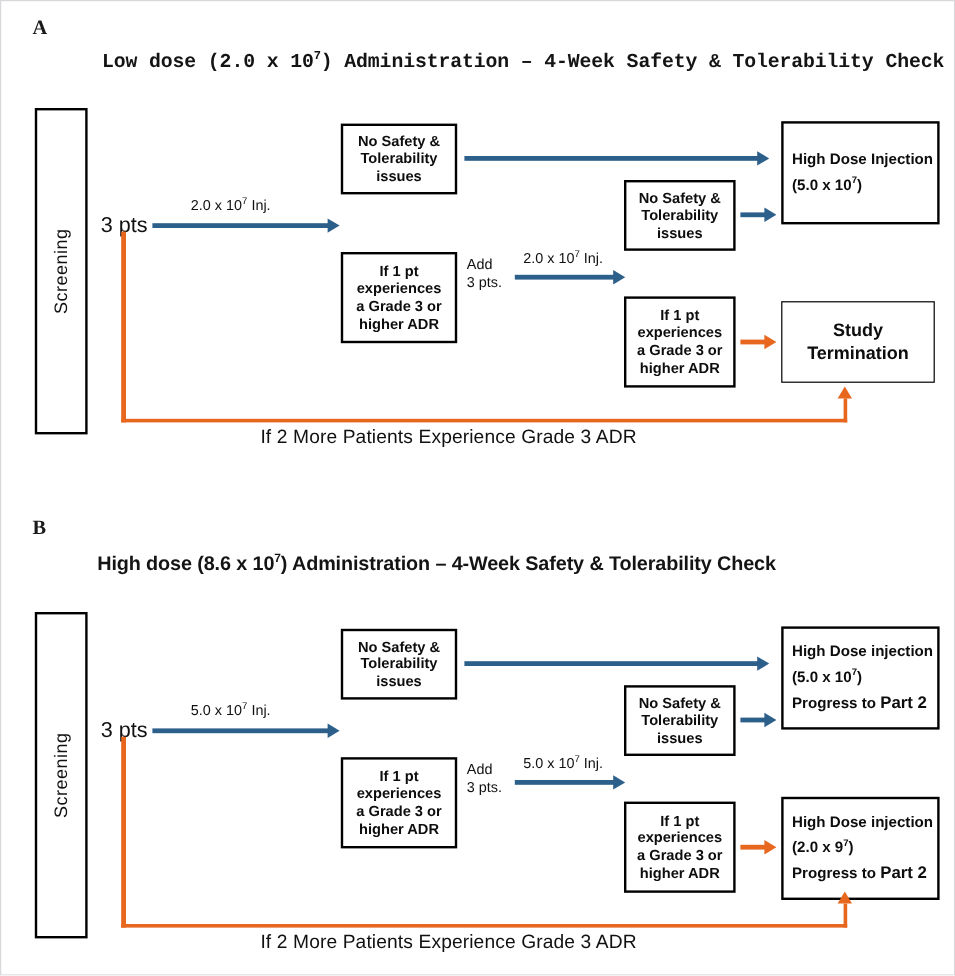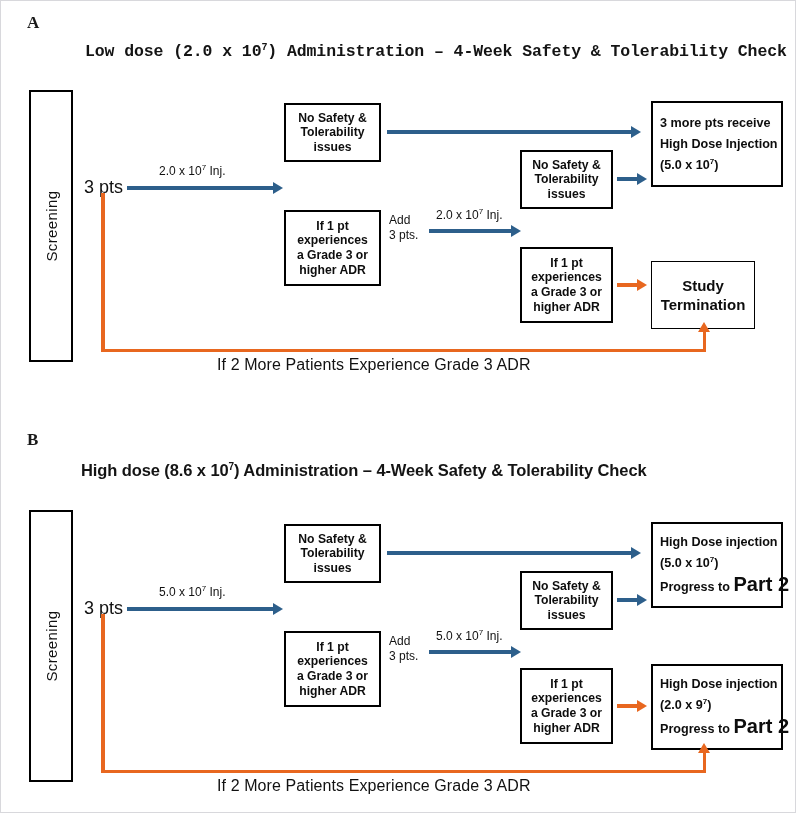--- a/index.html
+++ b/index.html
@@ -104,21 +104,21 @@
     line-height: 19px;
     font-weight: bold;
     text-align: center;
   }
   .node .line sup {
     font-size: 8px;
     vertical-align: super;
     line-height: 0;
   }
   .node .line .strong-part {
-    font-size: 20px;
+    font-size: 14px;
     font-weight: bold;
   }
 
   
   .caption {
     position: absolute;
     font-size: 12px;
     color: #111;
     white-space: nowrap;
     line-height: 14px;
@@ -219,38 +219,37 @@
       <div class="line">Tolerability</div>
       <div class="line">issues</div>
     </div>
 
     <div class="blue">
       <div class="seg" style="left:616px; top:176px; width:22px; height:3.5px;"></div>
       <div class="arrow-head-r" style="left:636px; top:171.5px;"></div>
     </div>
 
     <div class="node left" style="left:650px; top:100px; width:132px; height:86px;">
-      <div class="line">3 more pts receive</div>
       <div class="line">High Dose Injection</div>
       <div class="line"><span>(5.0 x 10</span><sup>7</sup><span>)</span></div>
     </div>
 
     <div class="node" style="left:519px; top:246px; width:93px; height:76px;">
       <div class="line">If 1 pt</div>
       <div class="line">experiences</div>
       <div class="line">a Grade 3 or</div>
       <div class="line">higher ADR</div>
     </div>
 
     <div class="orange">
       <div class="seg" style="left:616px; top:282px; width:22px; height:3.5px;"></div>
       <div class="arrow-head-r" style="left:636px; top:277.5px;"></div>
     </div>
 
-    <div class="node thin big" style="left:650px; top:260px; width:104px; height:68px;">
+    <div class="node thin big" style="left:650px; top:250px; width:128px; height:68px;">
       <div class="line">Study</div>
       <div class="line">Termination</div>
     </div>
 
     <div class="orange">
       <div class="seg" style="left:100px; top:192px; width:3.5px; height:159px;"></div>
       <div class="seg" style="left:100px; top:347.5px; width:605px; height:3.5px;"></div>
       <div class="seg" style="left:701.5px; top:331px; width:3.5px; height:20px;"></div>
       <div class="arrow-head-u" style="left:696.7px; top:321px;"></div>
     </div>

